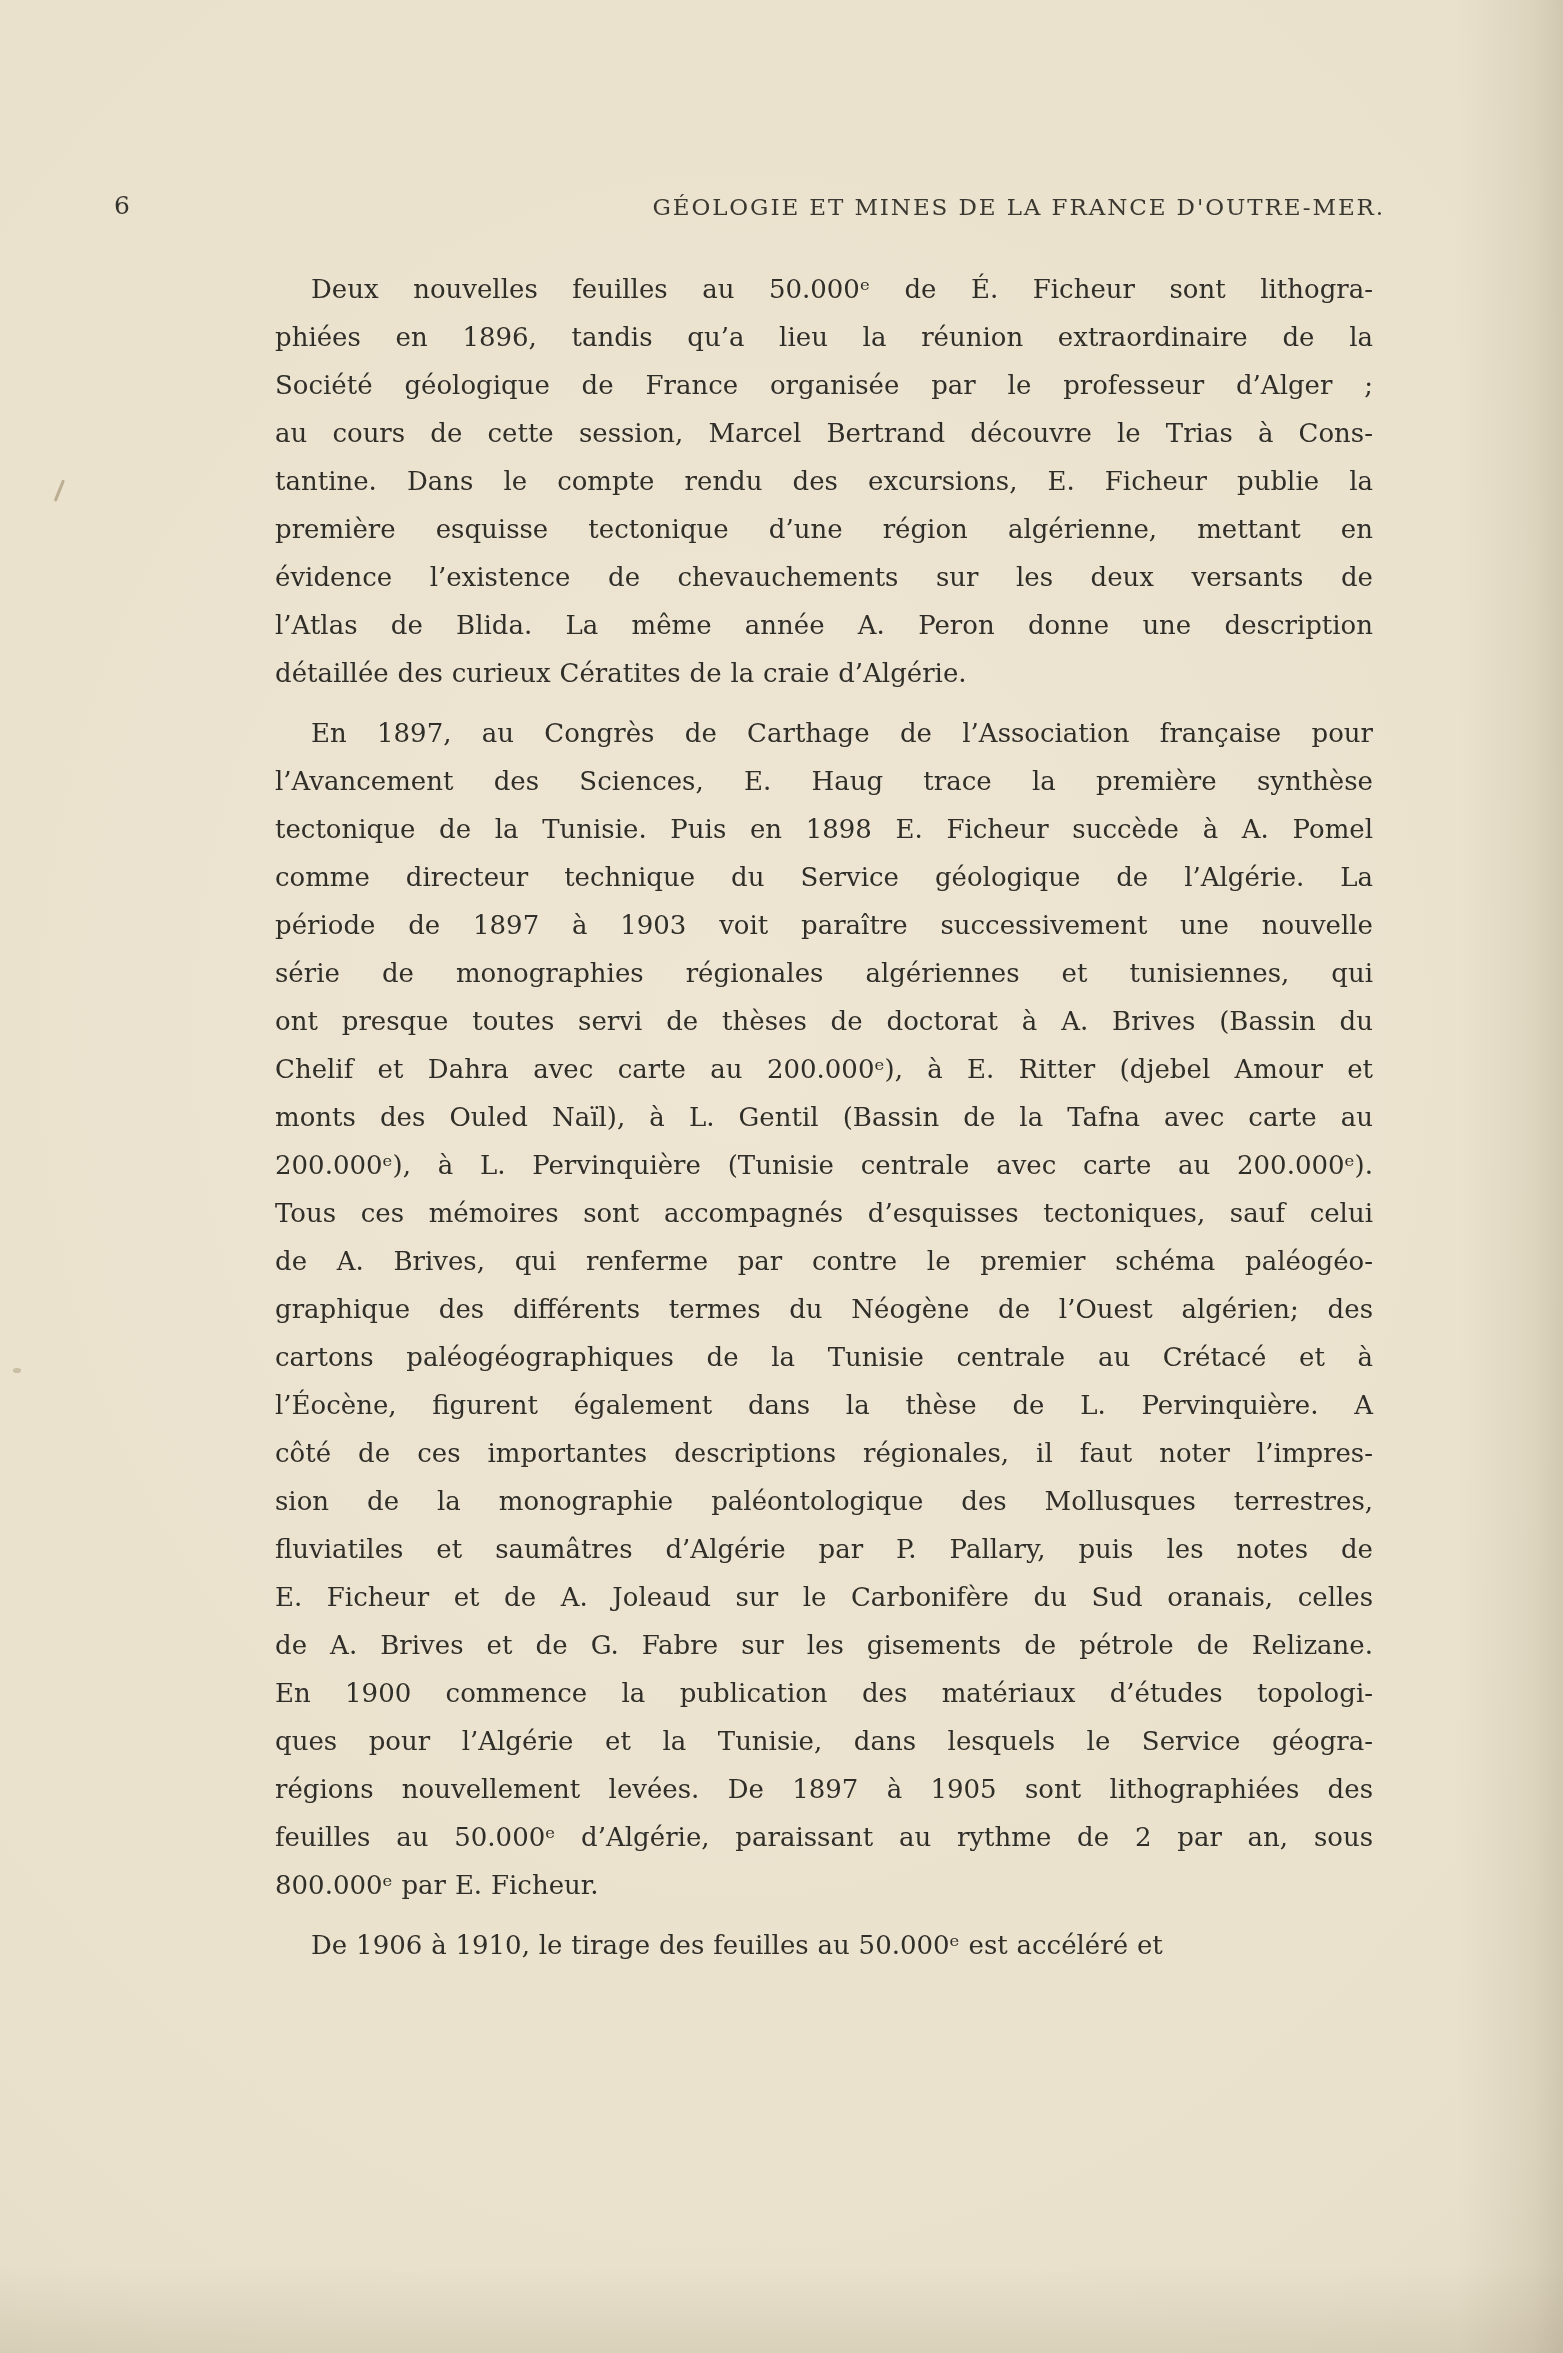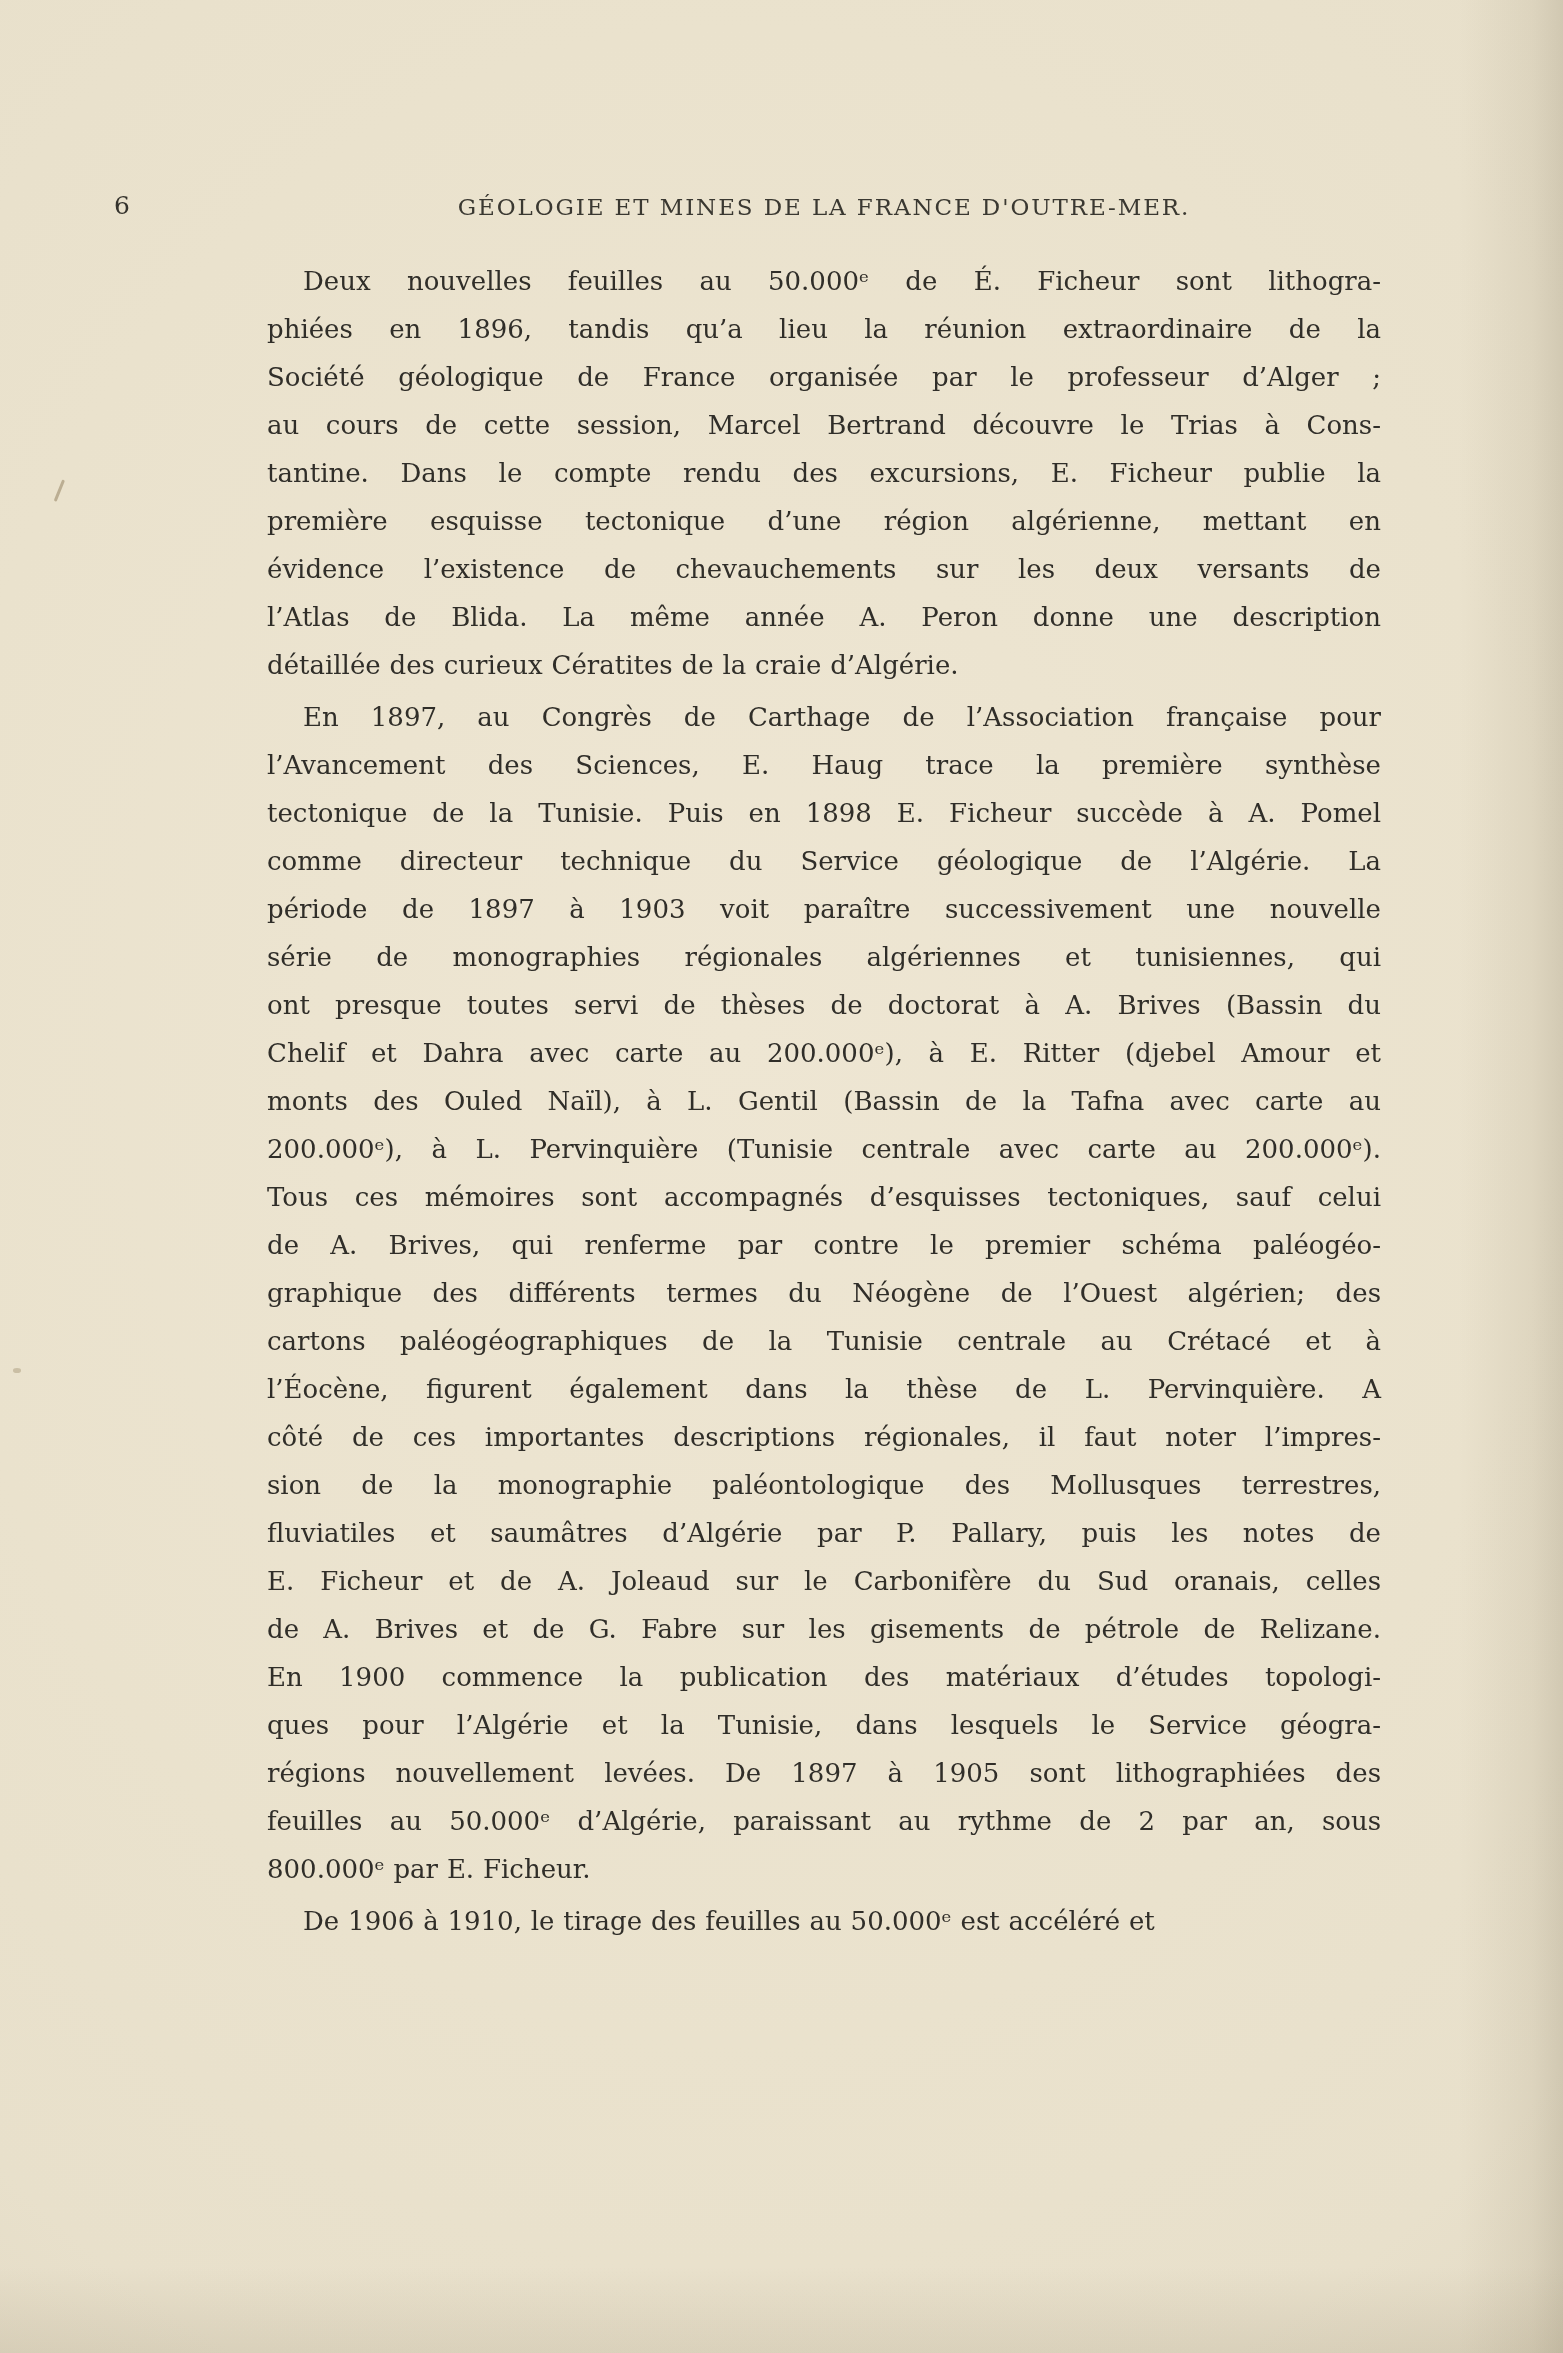--- a/index.html
+++ b/index.html
@@ -59,37 +59,37 @@
     left: 114px;
     font-size: 25px;
     line-height: 30px;
     color: #35332d;
   }
   .running-title {
     position: absolute;
     top: 193px;
     left: 263px;
     width: 1122px;
-    text-align: center;
+    text-align: right;
     font-size: 23px;
     line-height: 29px;
     letter-spacing: 1.9px;
     color: #3a3831;
     white-space: nowrap;
   }
 
   .body-text {
     position: absolute;
     top: 253px;
     left: 263px;
     width: 1122px;
     font-size: 26px;
     line-height: 48px;
   }
-  .paragraph { margin: 4px; }
+  .paragraph { margin: 12px; }
   .line {
     text-align: justify;
     text-align-last: justify;
     word-spacing: 0.6px;
   }
   .line.para-first { text-indent: 36px; }
   .line.para-last  { text-align-last: left; }
 </style>
 </head>
 <body>

